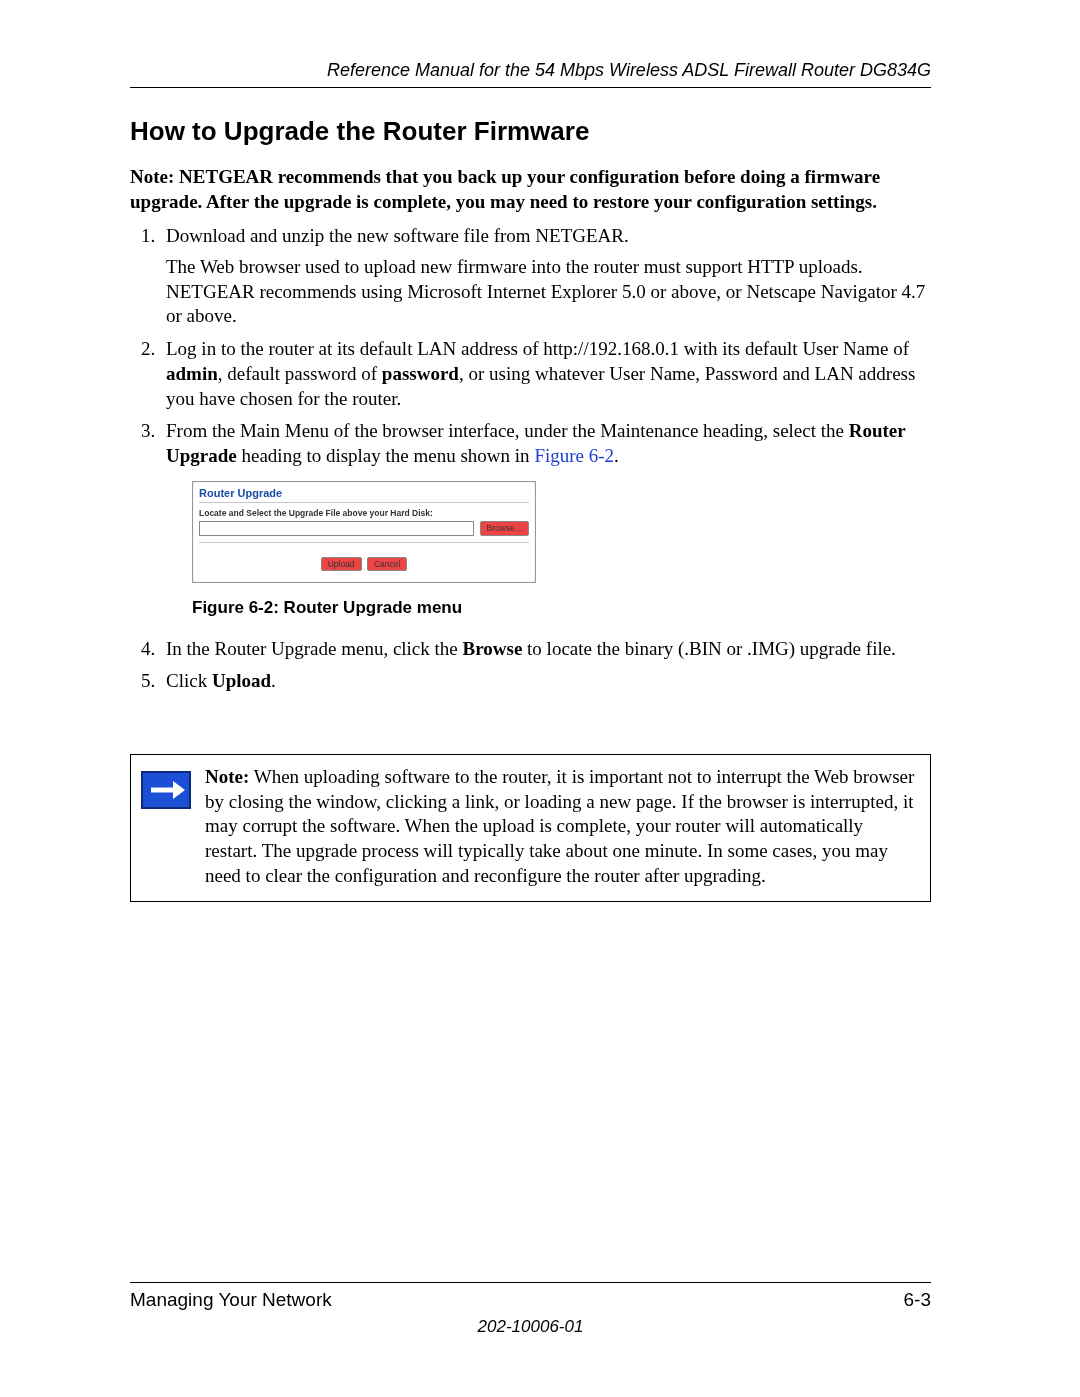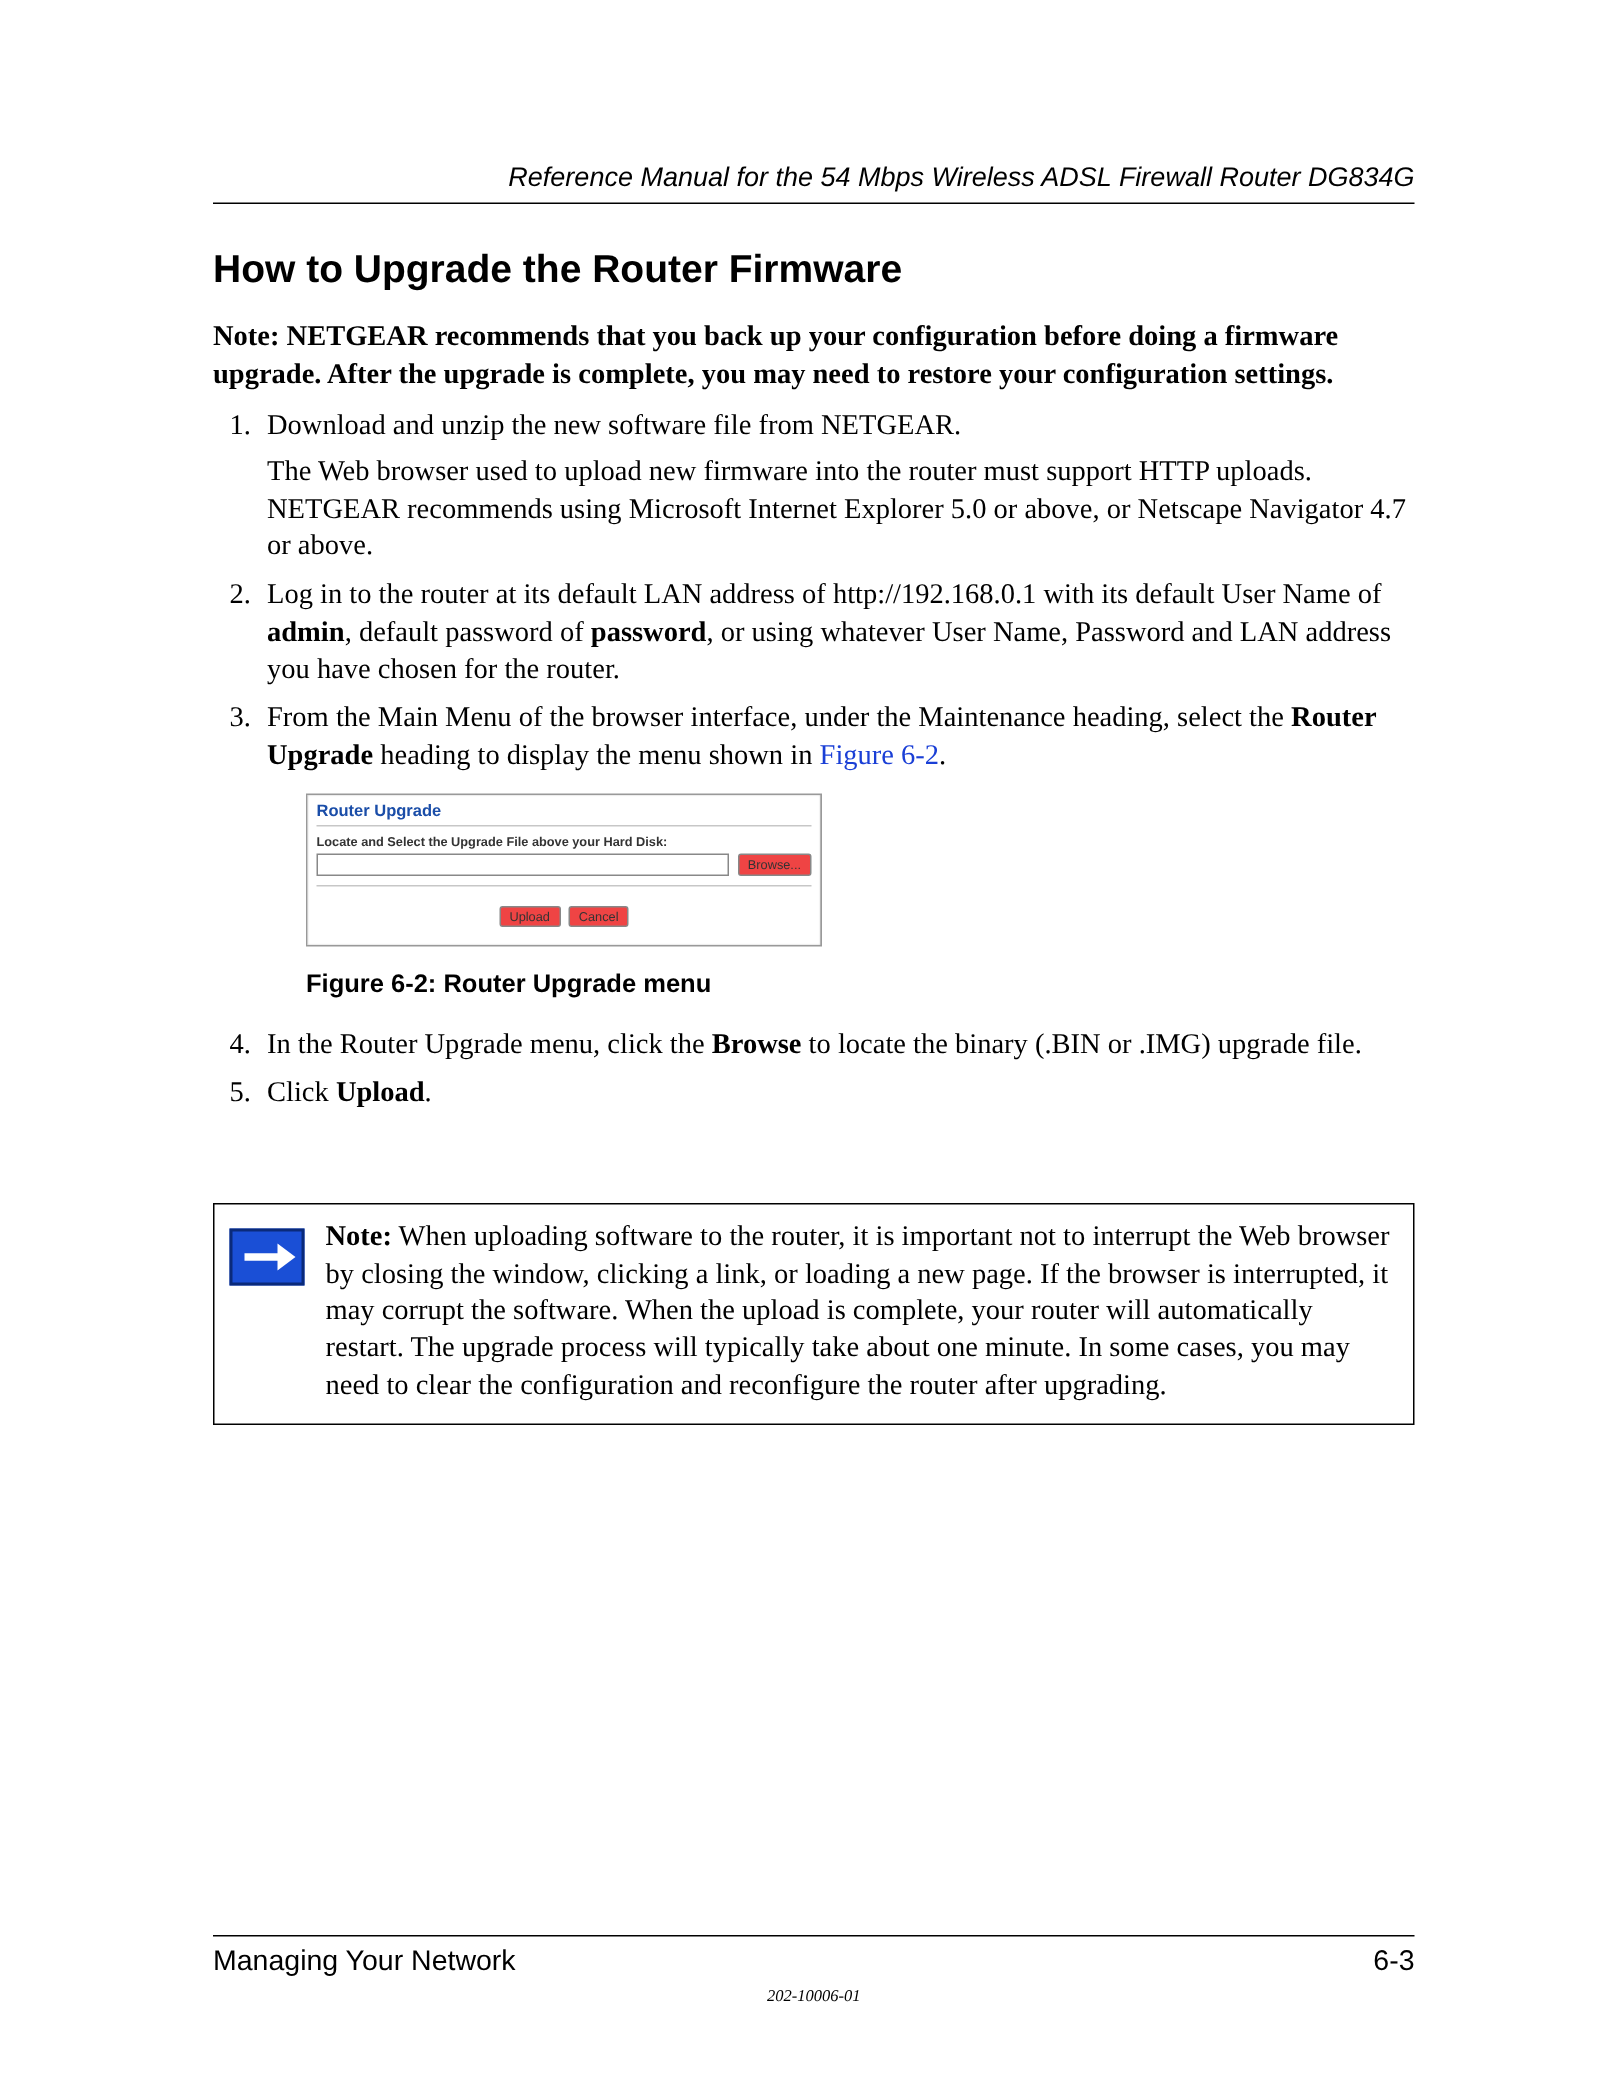--- a/index.html
+++ b/index.html
@@ -6,23 +6,22 @@
     margin: 0;
     padding: 0;
     background: #fff;
     font-family: "Times New Roman", Times, serif;
     color: #000;
   }
   .page {
     width: 1061px;
     height: 1397px;
     box-sizing: border-box;
-    padding: 108px 130px 60px 130px;
+    padding: 60px 130px 60px 130px;
     position: relative;
-    margin-left: 12px;
   }
   .running-header {
     font-style: italic;
     font-family: Arial, Helvetica, sans-serif;
     font-size: 18px;
     text-align: right;
     padding-bottom: 6px;
     border-bottom: 1.5px solid #000;
     margin-bottom: 28px;
   }
@@ -152,22 +151,22 @@
   }
   .footer-row {
     display: flex;
     justify-content: space-between;
     font-family: Arial, Helvetica, sans-serif;
     font-size: 19px;
   }
   .footer-docnum {
     text-align: center;
     font-style: italic;
-    font-family: Liberation Serif, serif;
-    font-size: 11px;
+    font-family: Liberation Sans, sans-serif;
+    font-size: 17px;
     margin-top: 6px;
   }
 </style>
 </head>
 <body>
 
 <div class="page">
 
   <div class="running-header">Reference Manual for the 54 Mbps Wireless ADSL Firewall Router DG834G</div>
 

